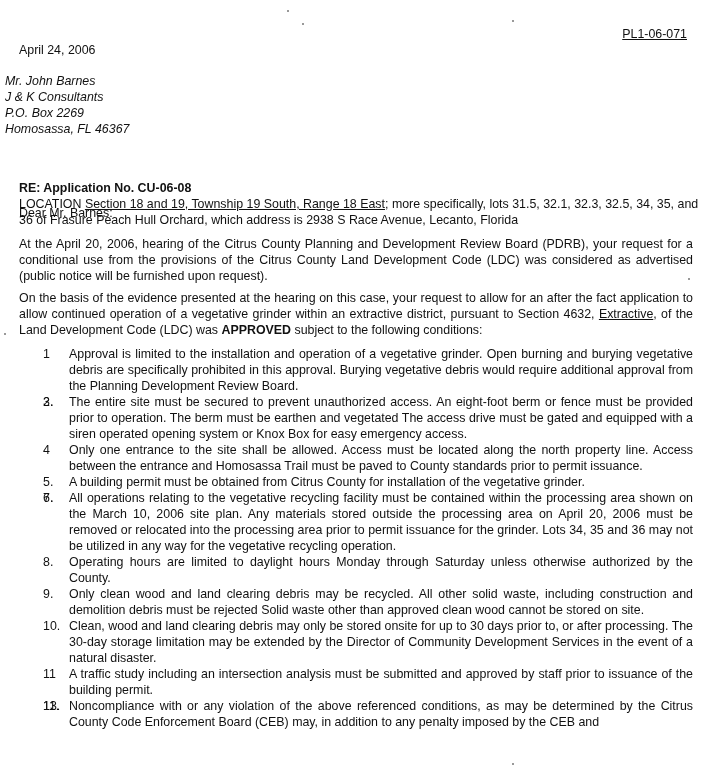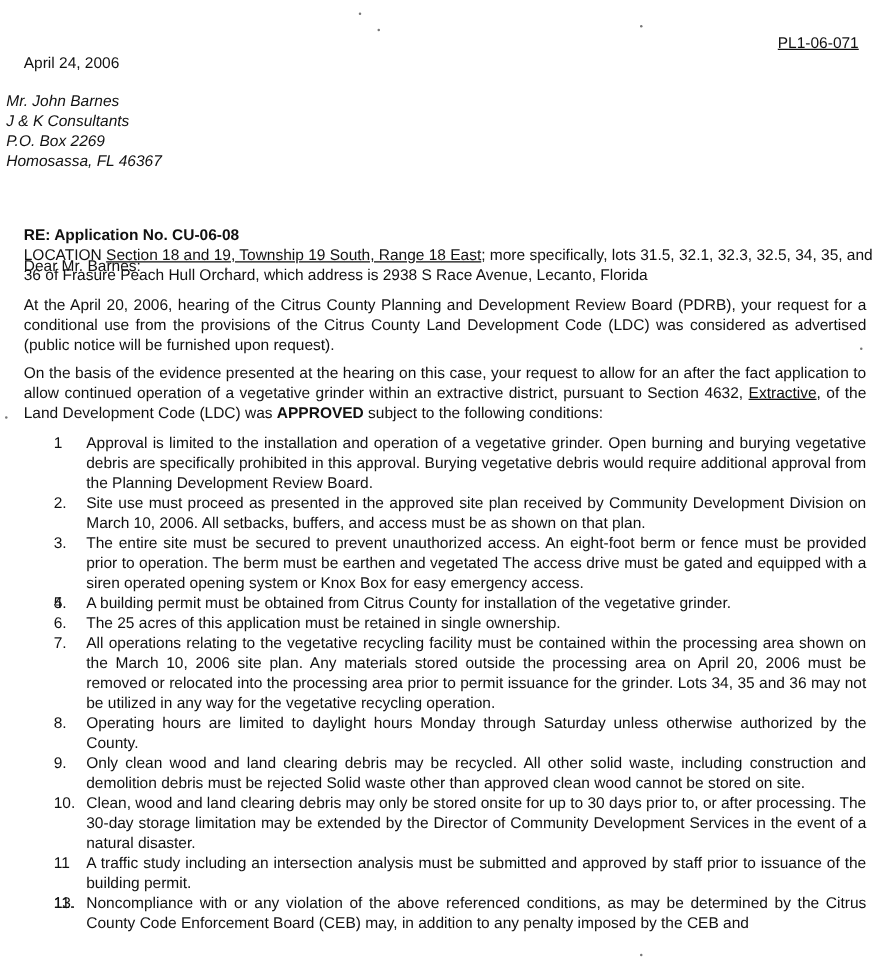--- a/index.html
+++ b/index.html
@@ -54,25 +54,25 @@
 </div>
 
 <div class="abs salutation">Dear Mr. Barnes:</div>
 
 <div class="abs para p1">At the April 20, 2006, hearing of the Citrus County Planning and Development Review Board (PDRB), your request for a conditional use from the provisions of the Citrus County Land Development Code (LDC) was considered as advertised (public notice will be furnished upon request).</div>
 
 <div class="abs para p2"><span>On the basis of the evidence presented at the hearing on this case, your request to allow for an after the fact application to allow continued operation of a vegetative grinder within an extractive district, pursuant to Section 4632, </span><span class="u">Extractive</span><span>, of the Land Development Code (LDC) was </span><span class="b">APPROVED</span><span> subject to the following conditions:</span></div>
 
 <ol class="abs conds" id="conds">
     <li><span class="num">1</span><span>Approval is limited to the installation and operation of a vegetative grinder.  Open burning and burying vegetative debris are specifically prohibited in this approval.  Burying vegetative debris would require additional approval from the Planning Development Review Board.</span></li>
-    <li><span class="num">2.</span><span>Site use must proceed as presented in the approved site plan received by Community Development Division on March 10, 2006.  All setbacks, buffers, and access must be as shown on that plan.</span></li>
+    <li><span class="num">2.</span></li>
     <li><span class="num">3.</span><span>The entire site must be secured to prevent unauthorized access.  An eight-foot berm or fence must be provided prior to operation.  The berm must be earthen and vegetated  The access drive must be gated and equipped with a siren operated opening system or Knox Box for easy emergency access.</span></li>
-    <li><span class="num">4</span></li>
+    <li><span class="num">4</span><span>Only one entrance to the site shall be allowed. Access must be located along the north property line. Access between the entrance and Homosassa Trail must be paved to County standards prior to permit issuance.</span></li>
     <li><span class="num">5.</span><span>A building permit must be obtained from Citrus County for installation of the vegetative grinder.</span></li>
-    <li><span class="num">6.</span><span>The 25 acres of this application must be retained in single ownership.</span></li>
+    <li><span class="num">6.</span></li>
     <li><span class="num">7.</span><span>All operations relating to the vegetative recycling facility must be contained within the processing area shown on the March 10, 2006 site plan.  Any materials stored outside the processing area on April 20, 2006 must be removed or relocated into the processing area prior to permit issuance for the grinder.  Lots 34, 35 and 36 may not be utilized in any way for the vegetative recycling operation.</span></li>
     <li><span class="num">8.</span><span>Operating hours are limited to daylight hours Monday through Saturday unless otherwise authorized by the County.</span></li>
     <li><span class="num">9.</span><span>Only clean wood and land clearing debris may be recycled.  All other solid waste, including construction and demolition debris must be rejected  Solid waste other than approved clean wood cannot be stored on site.</span></li>
     <li><span class="num">10.</span><span>Clean, wood and land clearing debris may only be stored onsite for up to 30 days prior to, or after processing.  The 30-day storage limitation may be extended by the Director of Community Development Services in the event of a natural disaster.</span></li>
     <li><span class="num">11</span><span>A traffic study including an intersection analysis must be submitted and approved by staff prior to issuance of the building permit.</span></li>
     <li><span class="num">11.</span></li>
     <li><span class="num">13.</span><span>Noncompliance with or any violation of the above referenced conditions, as may be determined by the Citrus County Code Enforcement Board (CEB) may, in addition to any penalty imposed by the CEB and</span></li>
   </ol>
 
 </body></html>

